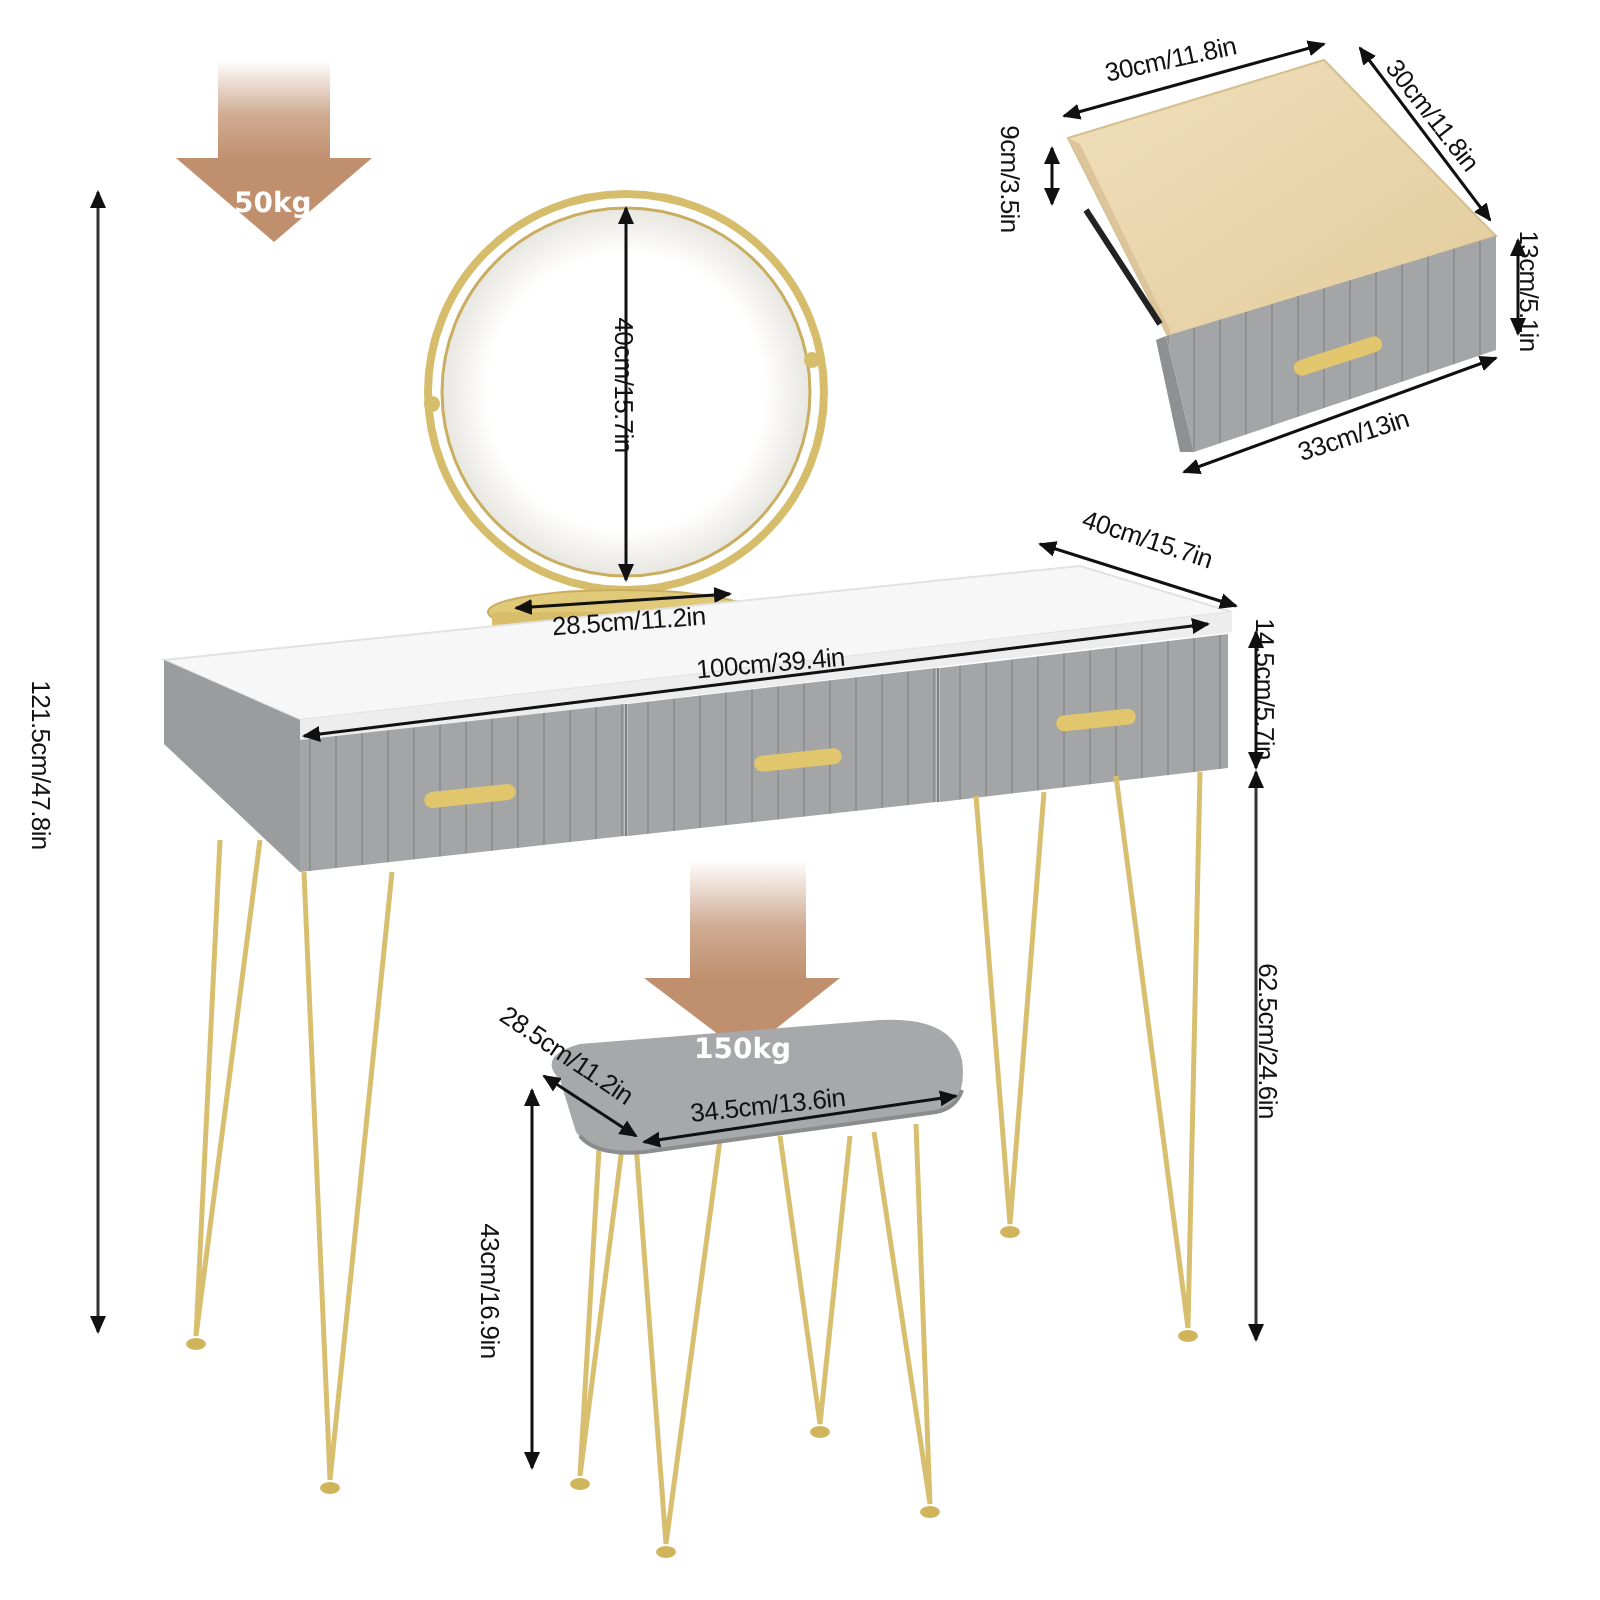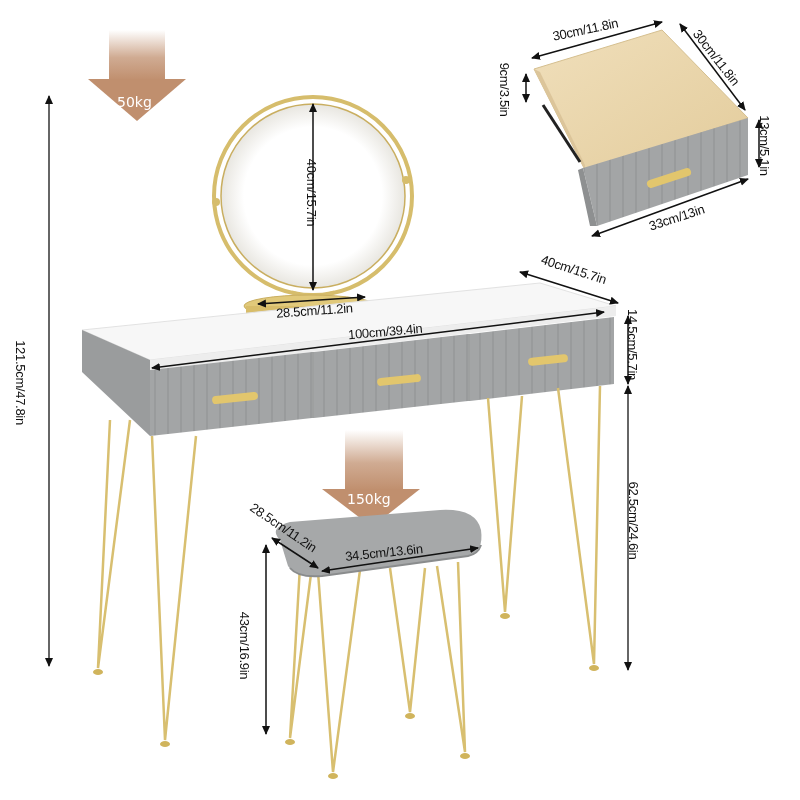--- a/index.html
+++ b/index.html
@@ -1,19 +1,19 @@
 <!DOCTYPE html>
 <html><head>
 <meta charset="utf-8">
 <style>
   html,body{margin:0;padding:0;background:#ffffff;}
   body{width:800px;height:800px;position:relative;overflow:hidden;font-family:"Liberation Sans",sans-serif;}
   svg{position:absolute;left:0;top:0;}
   .lbl{position:absolute;font-family:"Liberation Sans",sans-serif;font-size:13px;color:#111;white-space:nowrap;transform-origin:center center;letter-spacing:-0.3px;}
-  .kg{position:absolute;font-family:"DejaVu Sans",sans-serif;font-weight:normal;font-size:14px;color:#ffffff;white-space:nowrap;}
+  .kg{position:absolute;font-family:"DejaVu Sans",sans-serif;font-weight:bold;font-size:14px;color:#ffffff;white-space:nowrap;}
 </style>
 </head>
 <body>
 
 <svg width="800" height="800" viewBox="0 0 800 800">
   <defs>
     <marker id="ah" markerWidth="10" markerHeight="10" refX="8" refY="5" orient="auto-start-reverse" markerUnits="userSpaceOnUse">
       <path d="M0,1 L9,5 L0,9 Z" fill="#111"></path>
     </marker>
     <linearGradient id="loadgrad" x1="0" y1="0" x2="0" y2="1">
@@ -127,21 +127,21 @@
     <rect x="646" y="174" width="46" height="8" rx="4" fill="#e2c66d" transform="rotate(-18 669 178)"></rect>
     <line x1="532" y1="58" x2="662" y2="22" stroke="#111" stroke-width="1.5" marker-start="url(#ah)" marker-end="url(#ah)"></line>
     <line x1="680" y1="24" x2="745" y2="110" stroke="#111" stroke-width="1.5" marker-start="url(#ah)" marker-end="url(#ah)"></line>
     <line x1="526" y1="74" x2="526" y2="102" stroke="#111" stroke-width="1.5" marker-start="url(#ah)" marker-end="url(#ah)"></line>
     <line x1="759" y1="120" x2="759" y2="167" stroke="#111" stroke-width="1.5" marker-start="url(#ah)" marker-end="url(#ah)"></line>
     <line x1="592" y1="236" x2="748" y2="179" stroke="#111" stroke-width="1.5" marker-start="url(#ah)" marker-end="url(#ah)"></line>
   </g>
 </svg>
 
 <div class="kg" style="left:117px;top:94px;">50kg</div>
-<div class="kg" style="left:347px;top:491px;">150kg</div>
+<div class="kg" style="left:347px;top:517px;">150kg</div>
 
 <div class="lbl" style="left:-22px;top:375px;transform:rotate(90deg);">121.5cm/47.8in</div>
 <div class="lbl" style="left:278px;top:185px;transform:rotate(90deg);">40cm/15.7in</div>
 <div class="lbl" style="left:276px;top:303px;transform:rotate(-4deg);">28.5cm/11.2in</div>
 <div class="lbl" style="left:348px;top:324px;transform:rotate(-5deg);">100cm/39.4in</div>
 <div class="lbl" style="left:540px;top:262px;transform:rotate(18deg);">40cm/15.7in</div>
 <div class="lbl" style="left:597px;top:337px;transform:rotate(90deg);">14.5cm/5.7in</div>
 <div class="lbl" style="left:595px;top:513px;transform:rotate(90deg);">62.5cm/24.6in</div>
 <div class="lbl" style="left:245px;top:520px;transform:rotate(34deg);">28.5cm/11.2in</div>
 <div class="lbl" style="left:345px;top:545px;transform:rotate(-6deg);">34.5cm/13.6in</div>

